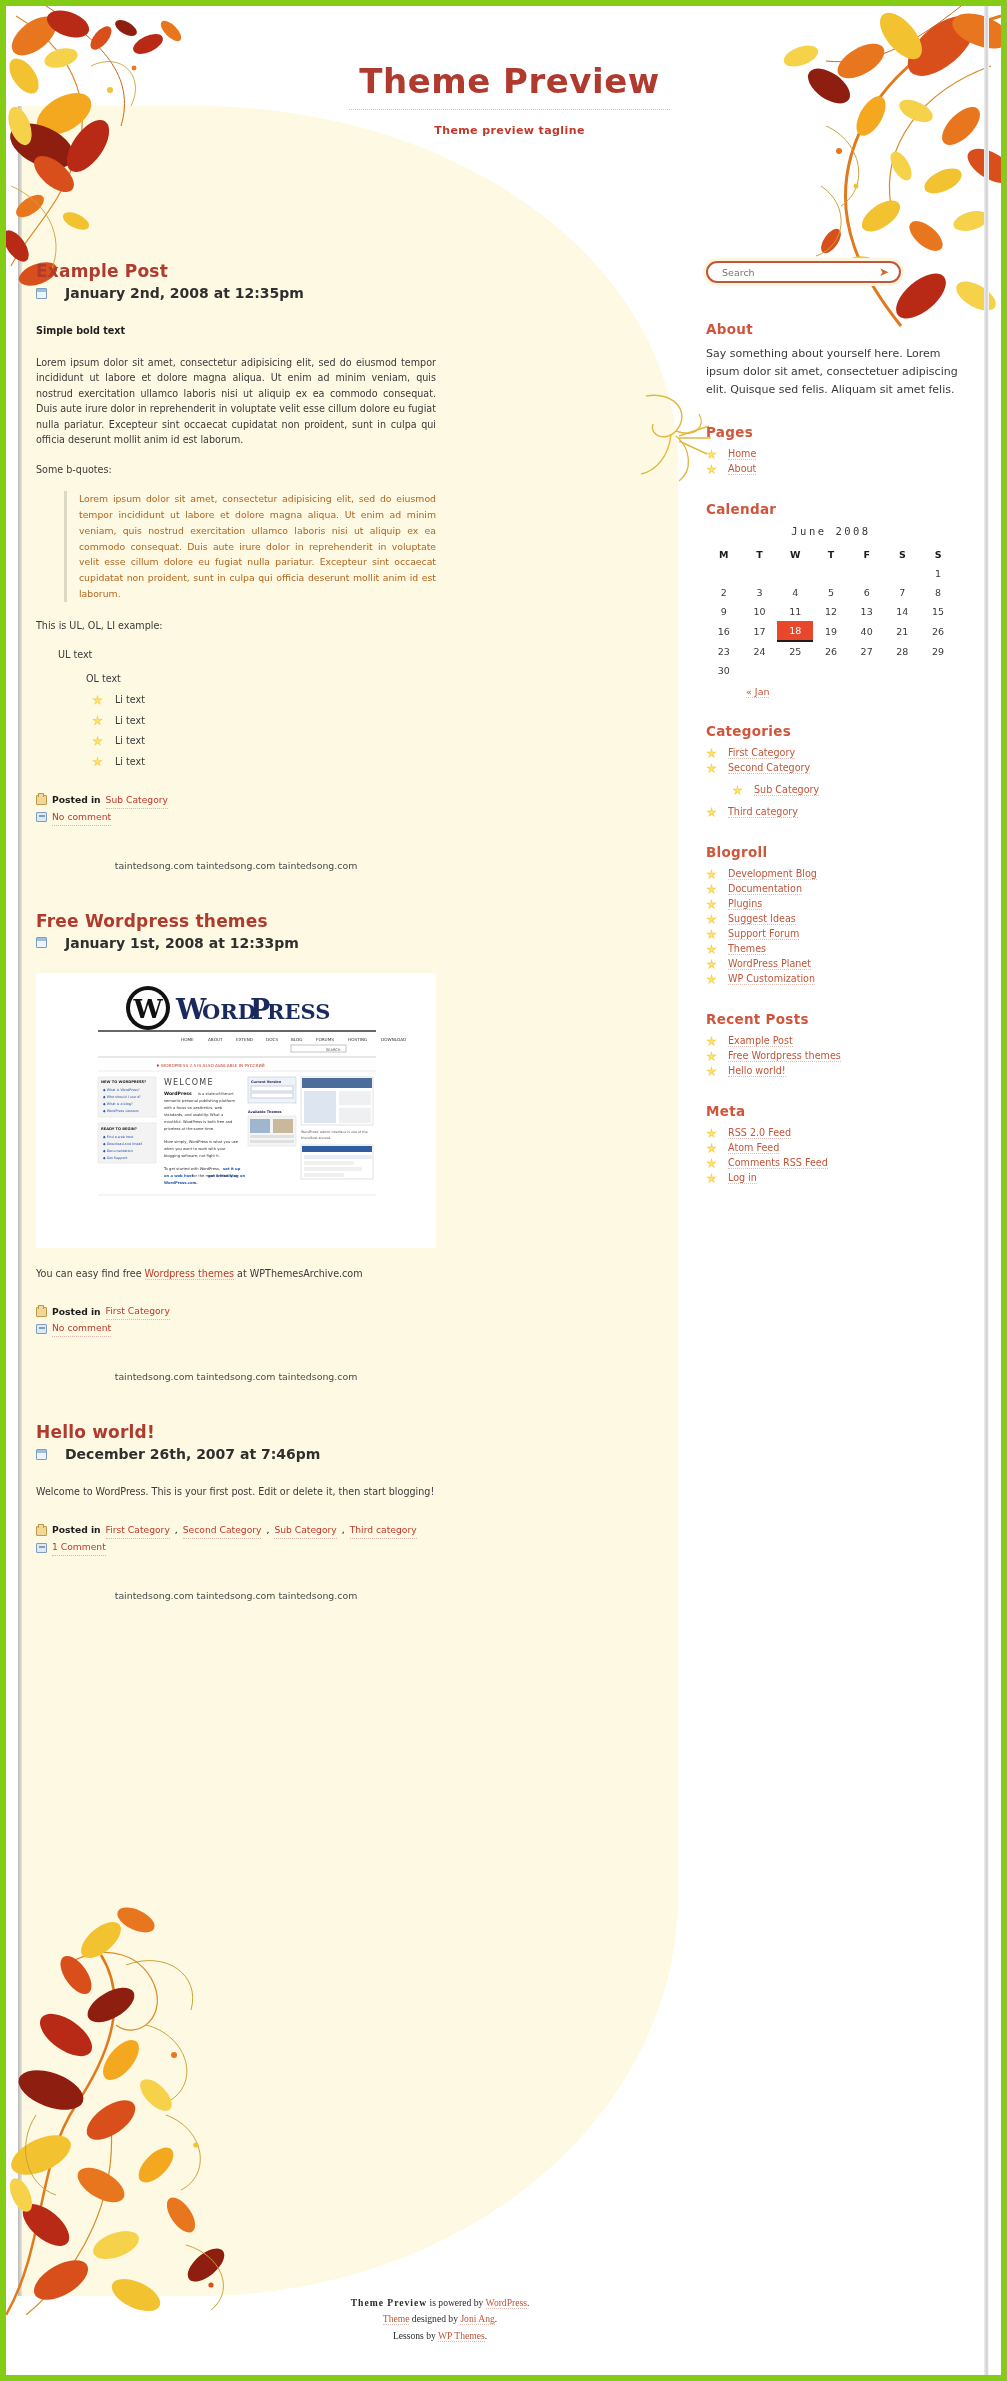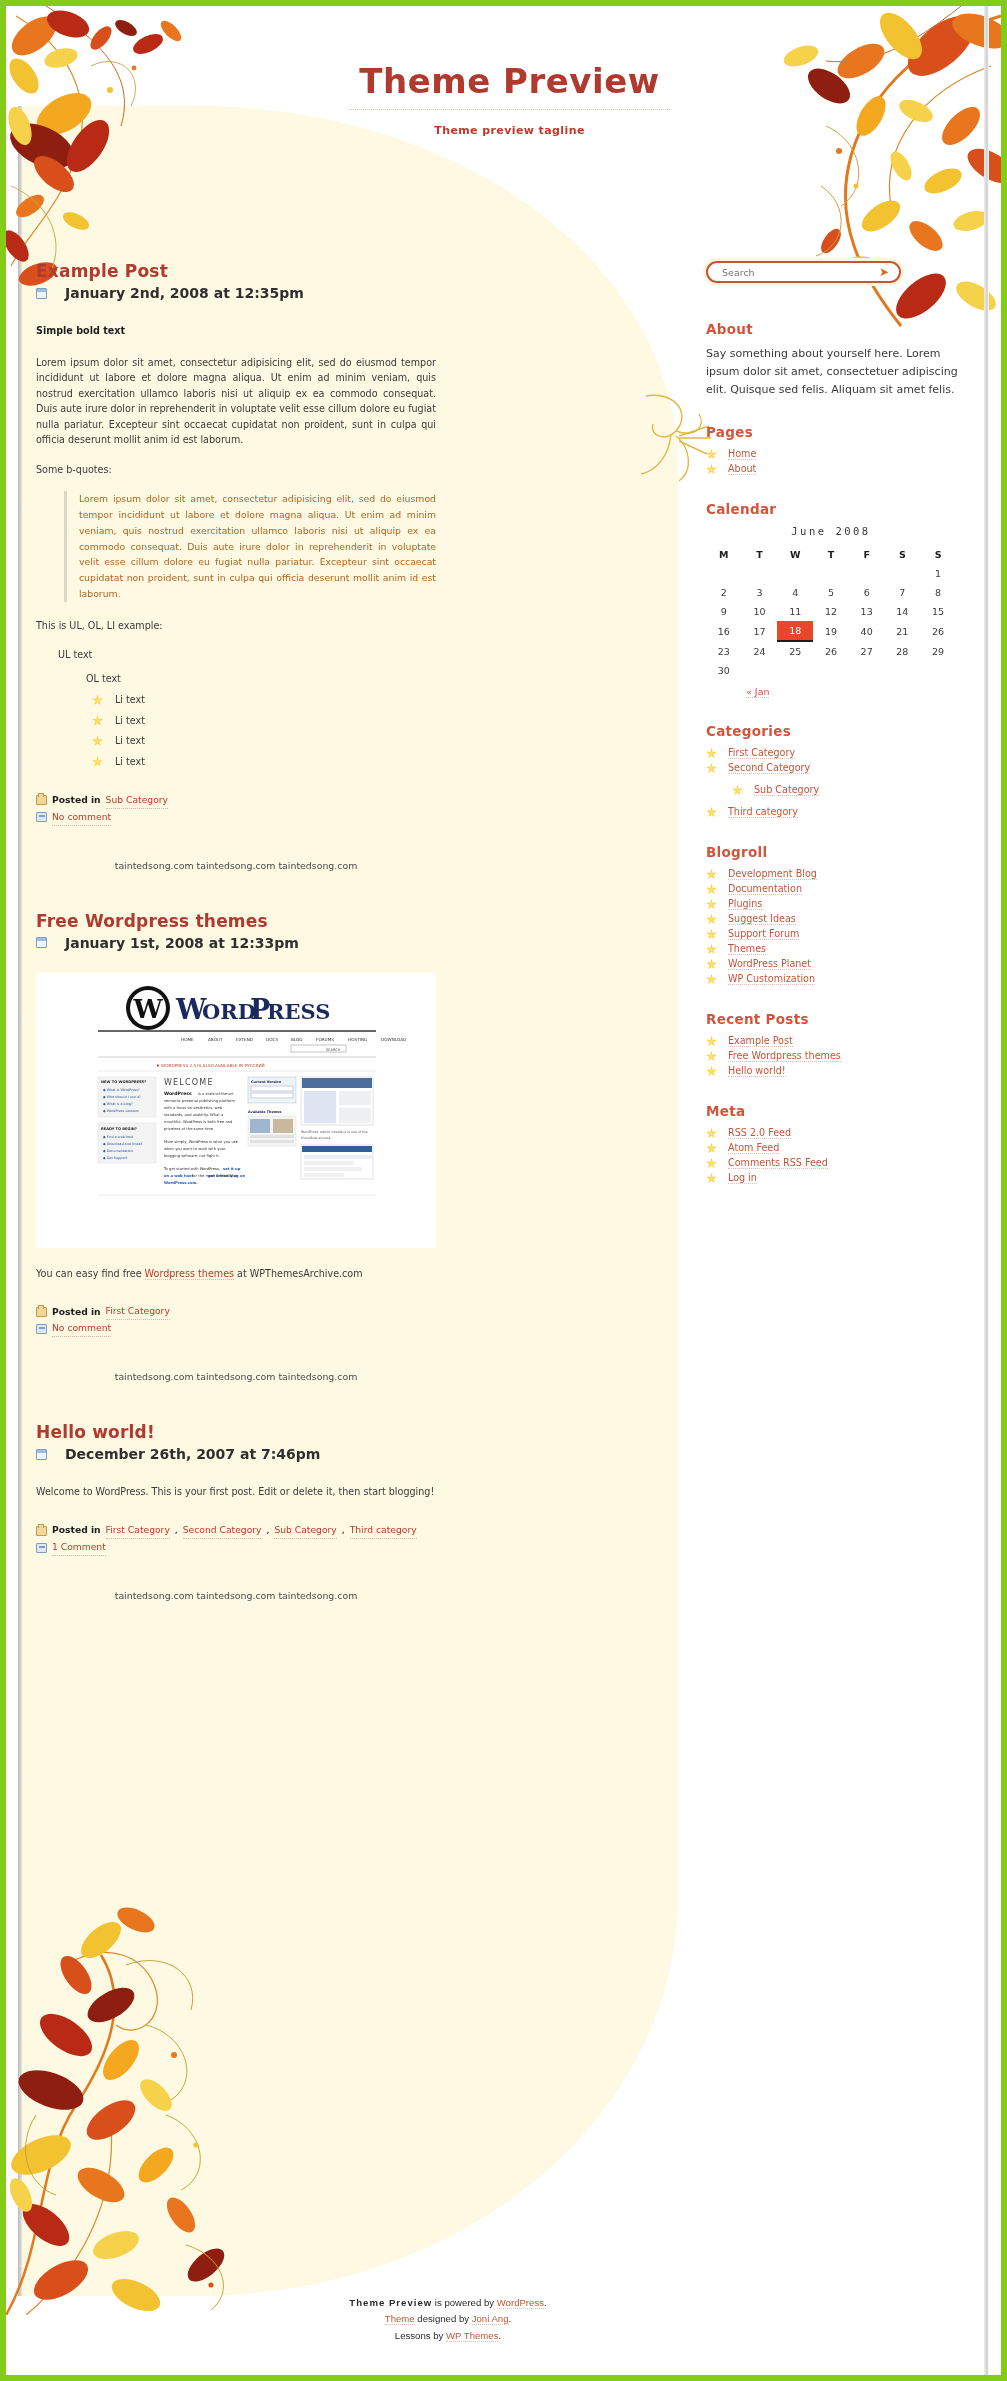--- a/index.html
+++ b/index.html
@@ -164,23 +164,23 @@
   }
   table.cal td.today{
     background:#e8472b; color:#ffffff; font-weight:normal;
     border-bottom:2px solid #1d1d1d;
   }
   .cal-nav{ font-size:9.5px; margin-top:6px; padding-left:40px; }
   .cal-nav a{ color:#c0563a; text-decoration:none; border-bottom:1px dotted #e3bdb2; }
 
   
   .footer{
-    position:absolute; left:8px; bottom:30px; width:868px; text-align:center;
+    position:absolute; left:0; bottom:30px; width:868px; text-align:center;
     font-size:9.6px; color:#2b2b2b; line-height:1.75; z-index:6;
-    font-family:Liberation Sans, sans-serif;
+    font-family:Liberation Serif, serif;
   }
   .footer strong{ letter-spacing:1px; }
   .footer a{ color:#c0563a; text-decoration:none; border-bottom:1px dotted #e3bdb2; }
 </style>
 </head>
 <body>
 
 <div id="page">
 
   <div class="cream-blob"></div>

